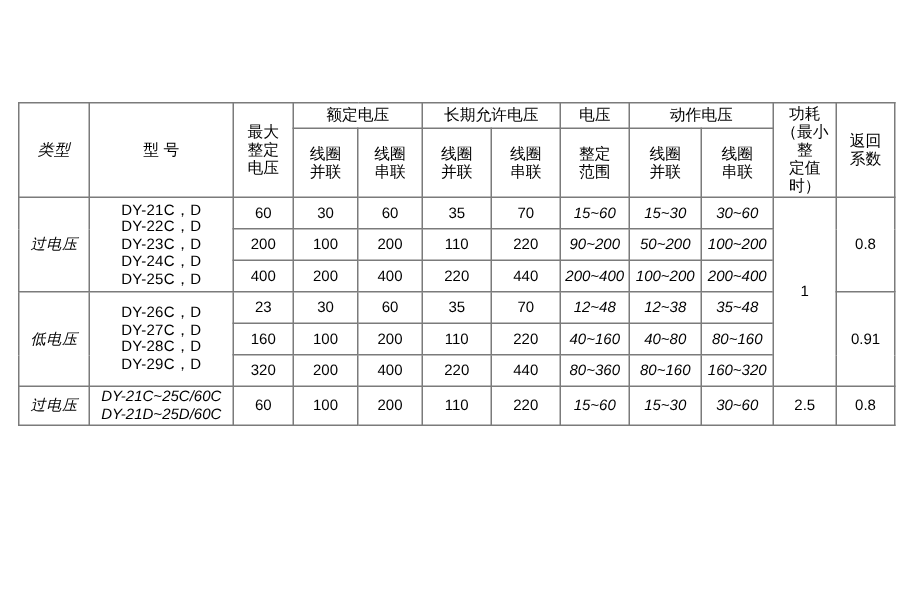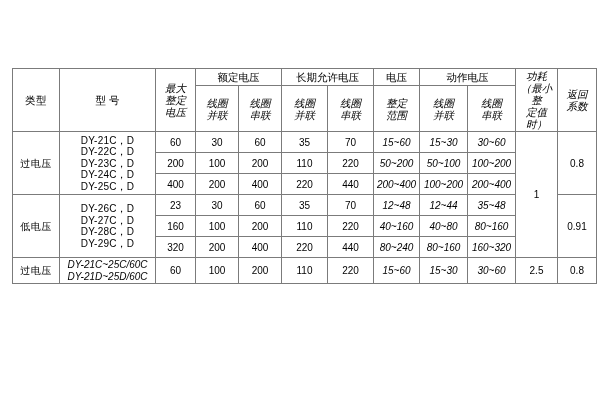--- a/index.html
+++ b/index.html
@@ -38,20 +38,21 @@
   .hdr {
     font-size: 10.5px;
     height: 14px;
   }
   .hdr-tall {
     font-size: 10.5px;
   }
   .lbl-type {
     font-size: 10.5px;
     letter-spacing: 0.5px;
+    font-style: italic;
   }
   .model {
     font-size: 10px;
     text-align: center;
     line-height: 1.35;
     padding: 2px 2px;
     white-space: pre-line;
     letter-spacing: 0.2px;
   }
   .model-small {
@@ -61,21 +62,20 @@
     letter-spacing: 0px;
     font-style: italic;
   }
   .datarow td {
     height: 18px;
     font-size: 10px;
   }
   .vert-stack {
     white-space: pre-line;
     line-height: 1.2;
-    font-style: italic;
   }
   .nowrap { white-space: nowrap; font-style: italic; }
 </style>
 </head>
 <body>
 
 <div id="sheet">
   <table class="spec">
     <colgroup>
       <col style="width:47px">
@@ -144,22 +144,22 @@
         <td class="nowrap">30~60</td>
         <td rowspan="6">1</td>
         <td rowspan="3">0.8</td>
       </tr>
       <tr class="datarow">
         <td>200</td>
         <td>100</td>
         <td>200</td>
         <td>110</td>
         <td>220</td>
+        <td class="nowrap">90~200</td>
         <td class="nowrap">50~200</td>
-        <td class="nowrap">50~100</td>
         <td class="nowrap">100~200</td>
       </tr>
       <tr class="datarow">
         <td>400</td>
         <td>200</td>
         <td>400</td>
         <td>220</td>
         <td>440</td>
         <td class="nowrap">200~400</td>
         <td class="nowrap">100~200</td>
@@ -171,41 +171,41 @@
         <td rowspan="3" class="model">DY-26C，D
 DY-27C，D
 DY-28C，D
 DY-29C，D</td>
         <td>23</td>
         <td>30</td>
         <td>60</td>
         <td>35</td>
         <td>70</td>
         <td class="nowrap">12~48</td>
-        <td class="nowrap">12~44</td>
+        <td class="nowrap">12~38</td>
         <td class="nowrap">35~48</td>
         <td rowspan="3">0.91</td>
       </tr>
       <tr class="datarow">
         <td>160</td>
         <td>100</td>
         <td>200</td>
         <td>110</td>
         <td>220</td>
         <td class="nowrap">40~160</td>
         <td class="nowrap">40~80</td>
         <td class="nowrap">80~160</td>
       </tr>
       <tr class="datarow">
         <td>320</td>
         <td>200</td>
         <td>400</td>
         <td>220</td>
         <td>440</td>
-        <td class="nowrap">80~240</td>
+        <td class="nowrap">80~360</td>
         <td class="nowrap">80~160</td>
         <td class="nowrap">160~320</td>
       </tr>
 
       <tr class="datarow">
         <td class="lbl-type">过电压</td>
         <td class="model model-small">DY-21C~25C/60C
 DY-21D~25D/60C</td>
         <td>60</td>
         <td>100</td>

